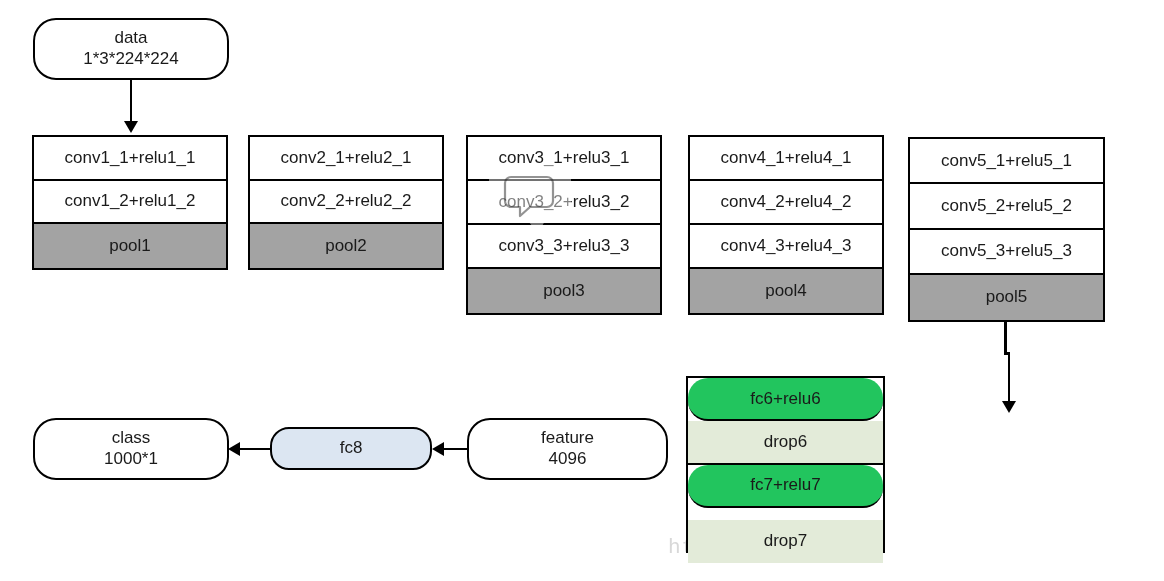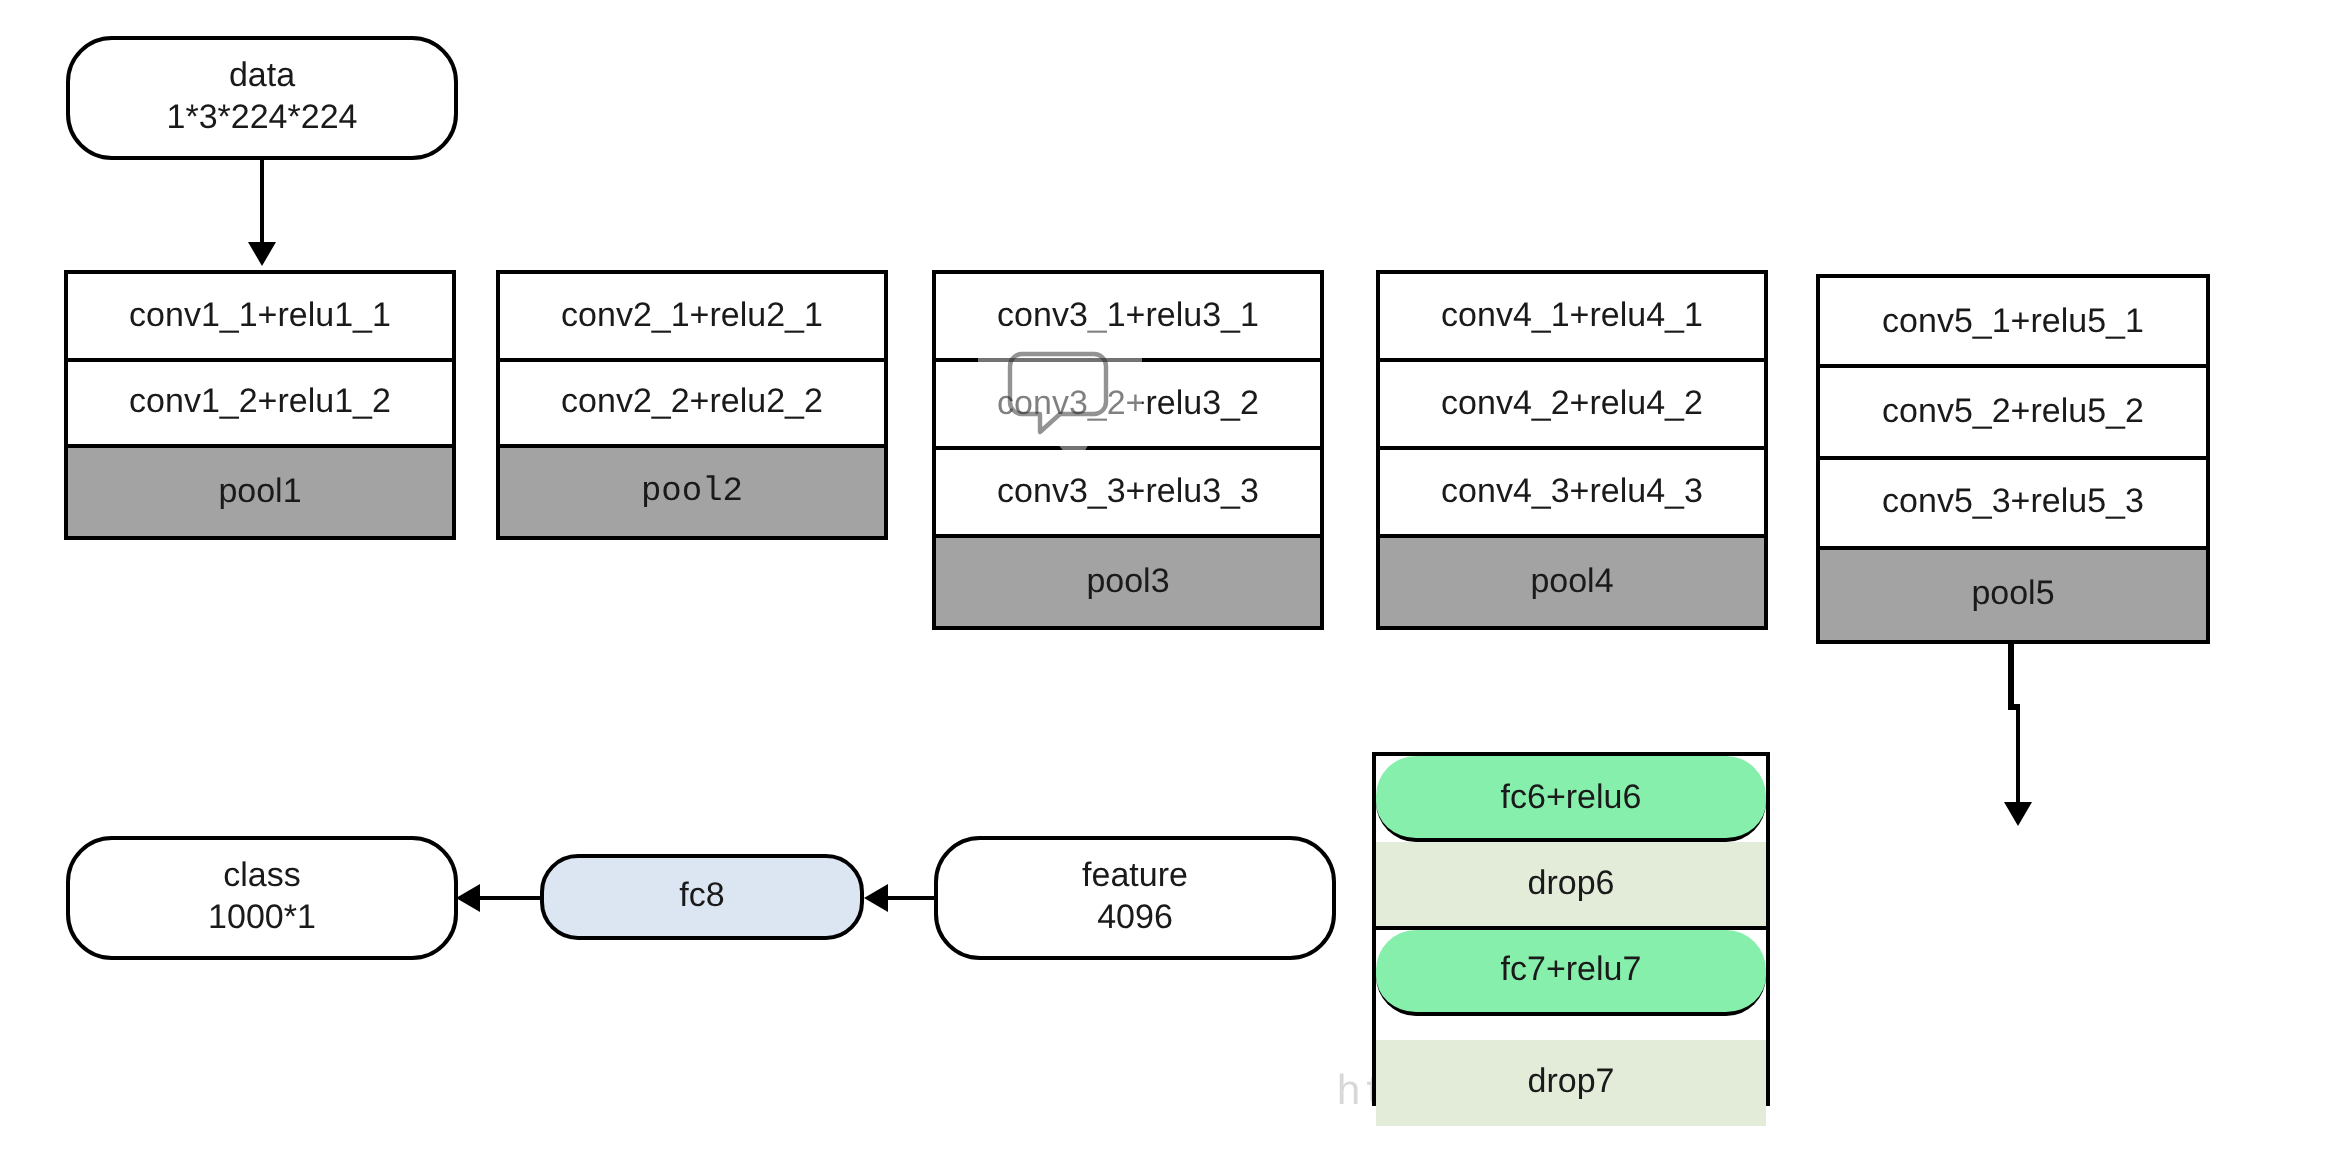--- a/index.html
+++ b/index.html
@@ -55,21 +55,21 @@
     font-size: 17px;
     color: #1a1a1a;
     border-bottom: 2.5px solid #000000;
     background: #ffffff;
     white-space: nowrap;
   }
   .stack .cell:last-child {
     border-bottom: none;
   }
   .cell.pool  { background: #a3a3a3; }
-  .cell.fc    { background: #86efac; border-radius: 20px; }
+  .cell.fc    { background: #22c55e; border-radius: 20px; }
   .cell.drop  { background: #e3ebd9; }
 
   .boxfill-blue { background: #dce6f2; }
 
   
   .edge {
     position: absolute;
     background: #000000;
     z-index: 2;
   }
@@ -137,21 +137,21 @@
       </div>
     </div>
 
   <div class="stack" id="col-1" style="left:248px; top:135px; width:196px; height:135px;">
       <div class="cell conv" style="height: 33.3333%;">
         <span>conv2_1+relu2_1</span>
       </div>
       <div class="cell conv" style="height: 33.3333%;">
         <span>conv2_2+relu2_2</span>
       </div>
-      <div class="cell pool" style="height: 33.3333%; font-family: Liberation Mono, monospace;">
+      <div class="cell pool" style="height: 33.3333%;">
         <span>pool2</span>
       </div>
     </div>
 
   <div class="stack" id="col-2" style="left:466px; top:135px; width:196px; height:180px;">
       <div class="cell conv" style="height: 25%;">
         <span>conv3_1+relu3_1</span>
       </div>
       <div class="cell conv" style="height: 25%;">
         <span>conv3_2+relu3_2</span>

